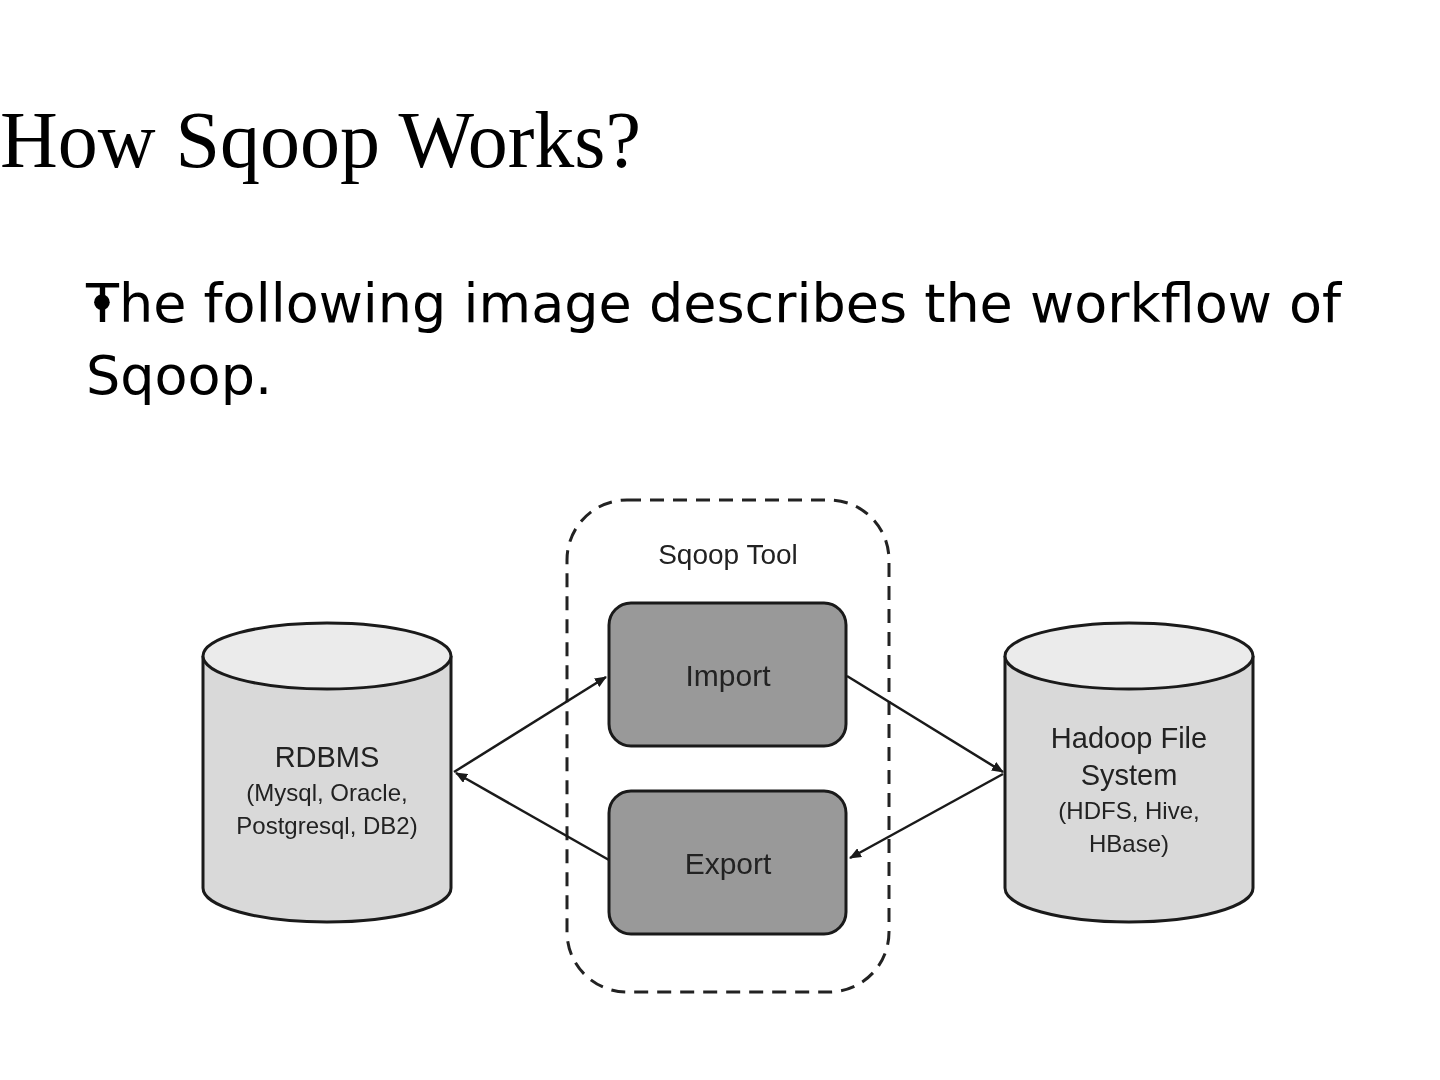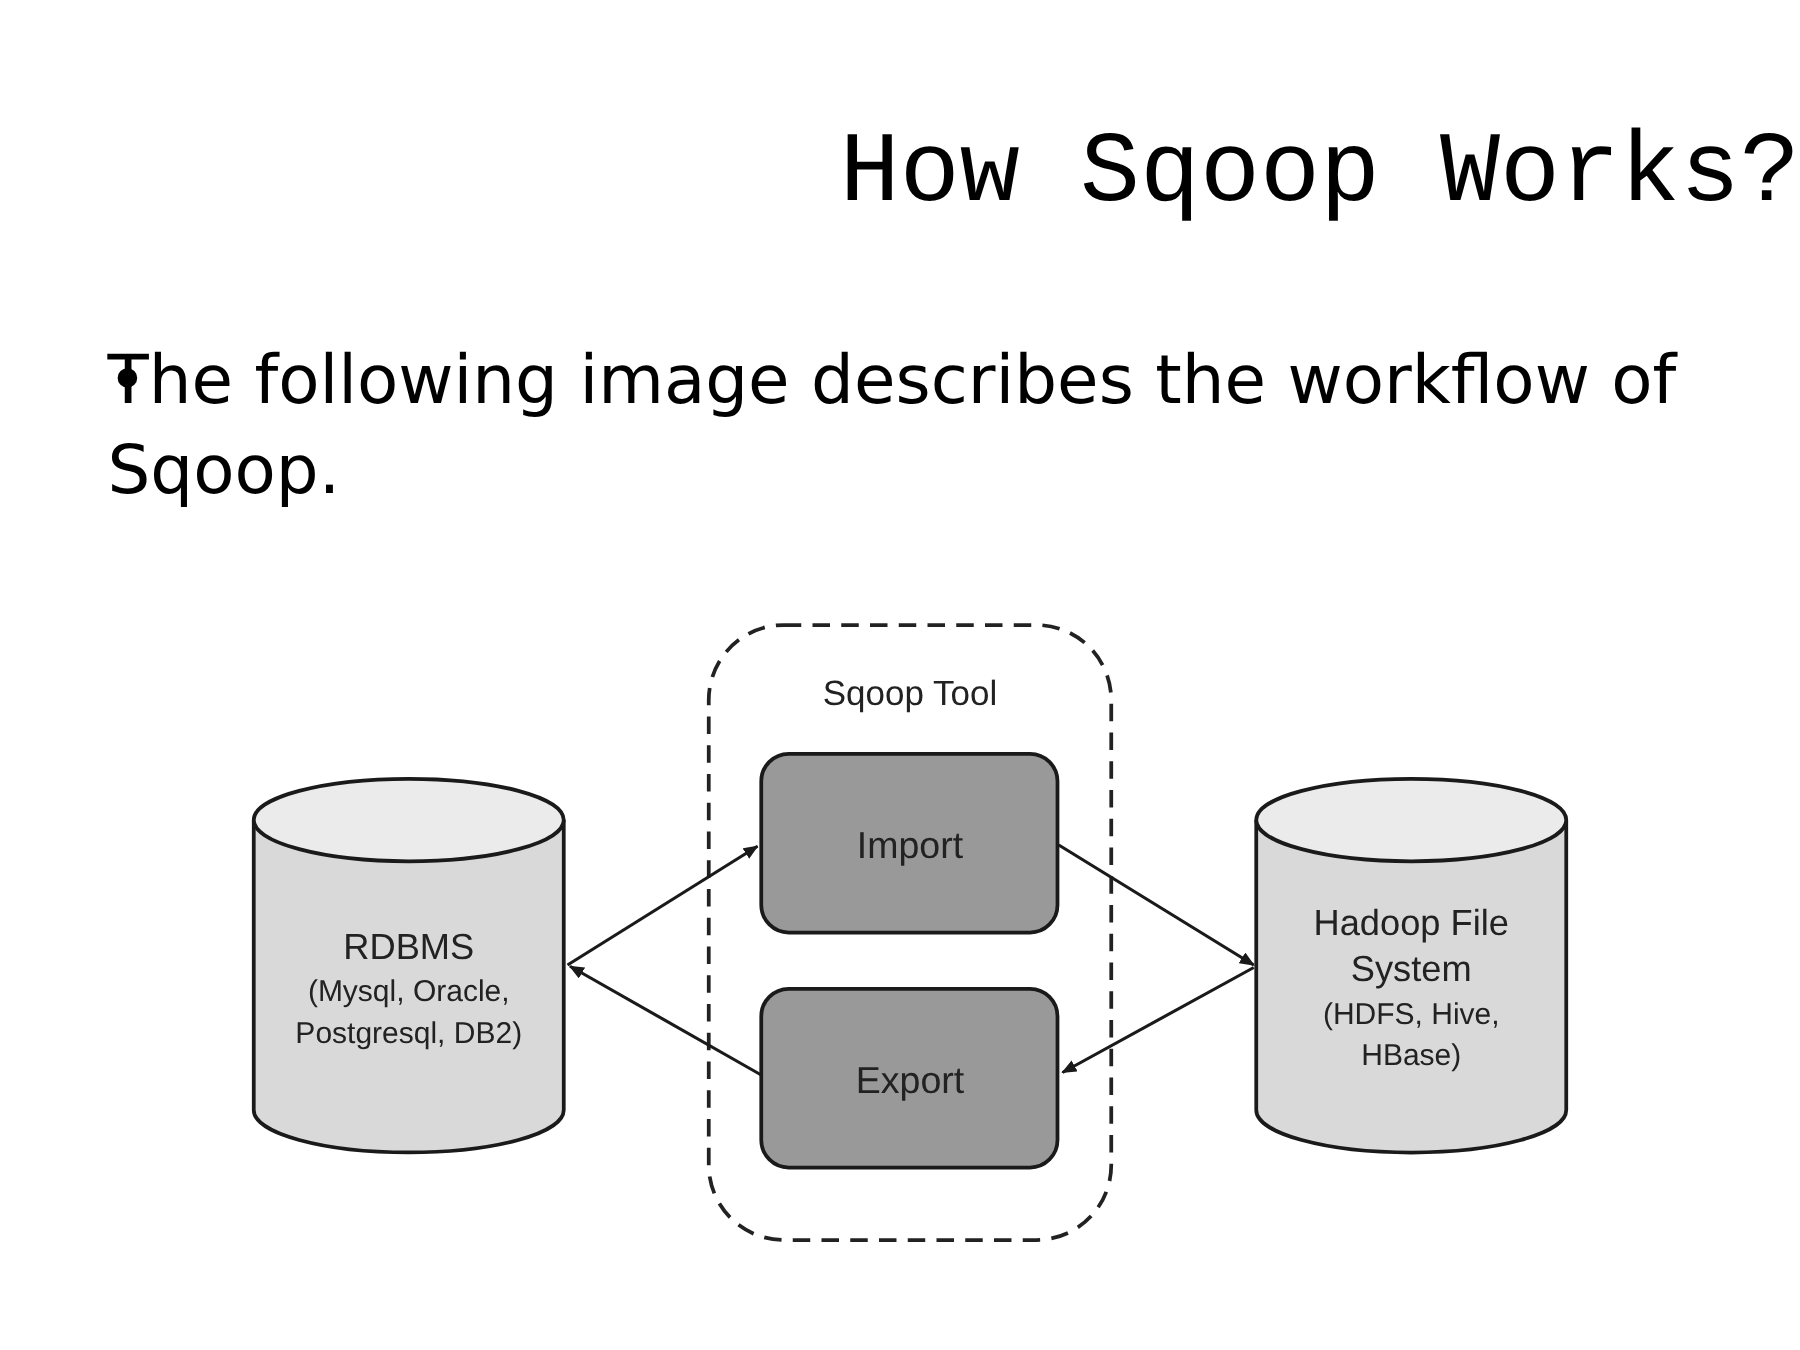--- a/index.html
+++ b/index.html
@@ -1,19 +1,19 @@
 <!DOCTYPE html>
 <html><head>
   <meta charset="utf-8">
   <style>
     html, body { margin: 0; padding: 0; background: #ffffff; }
     body { width: 1440px; height: 1080px; position: relative; overflow: hidden;
            font-family: "Liberation Sans", sans-serif; color: #000; }
-    .title { position: absolute; left: 0; top: 90px; width: 1440px; text-align: right;
-             font-family: Liberation Mono, monospace; font-size: 80px; line-height: 100px; }
+    .title { position: absolute; left: 0; top: 90px; width: 1440px; text-align: left;
+             font-family: Liberation Serif, serif; font-size: 80px; line-height: 100px; }
     .bullet-row { position: absolute; left: 86px; top: 268px; width: 1300px;
                   font-family: "DejaVu Sans", sans-serif; font-size: 54px; line-height: 72px; }
     .bullet-dot { position: absolute; left: 0; top: 0; width: 50px; }
     .bullet-text { display: block; }
     svg.diagram { position: absolute; left: 0; top: 0; }
     .dtext { font-family: "Liberation Sans", sans-serif; fill: #222; }
   </style>
 </head>
 <body>
 

